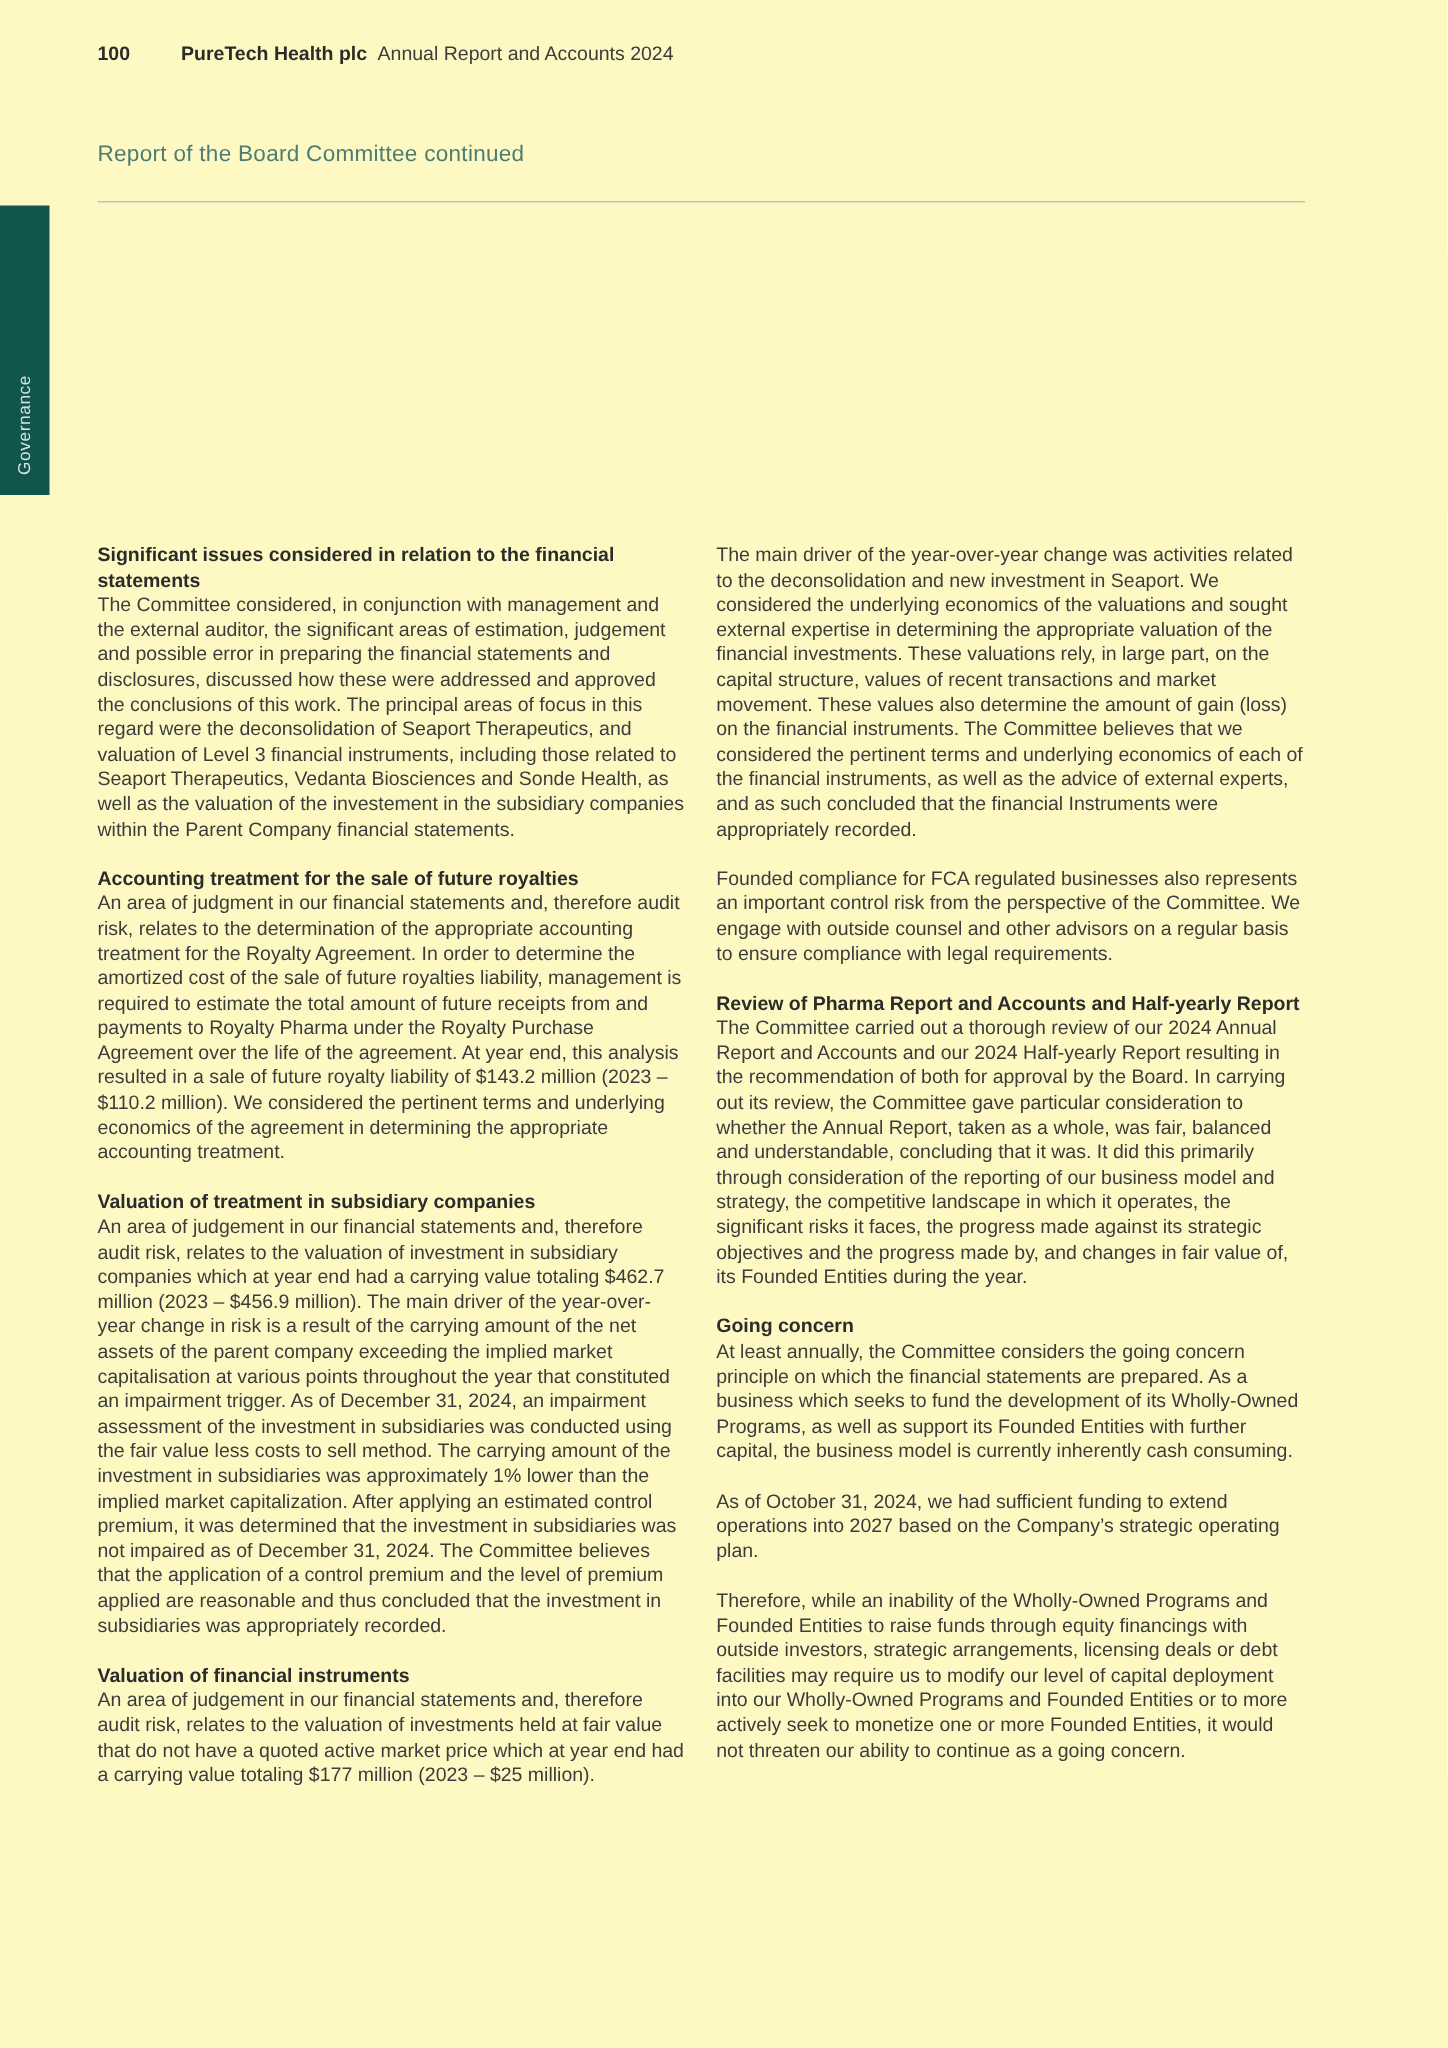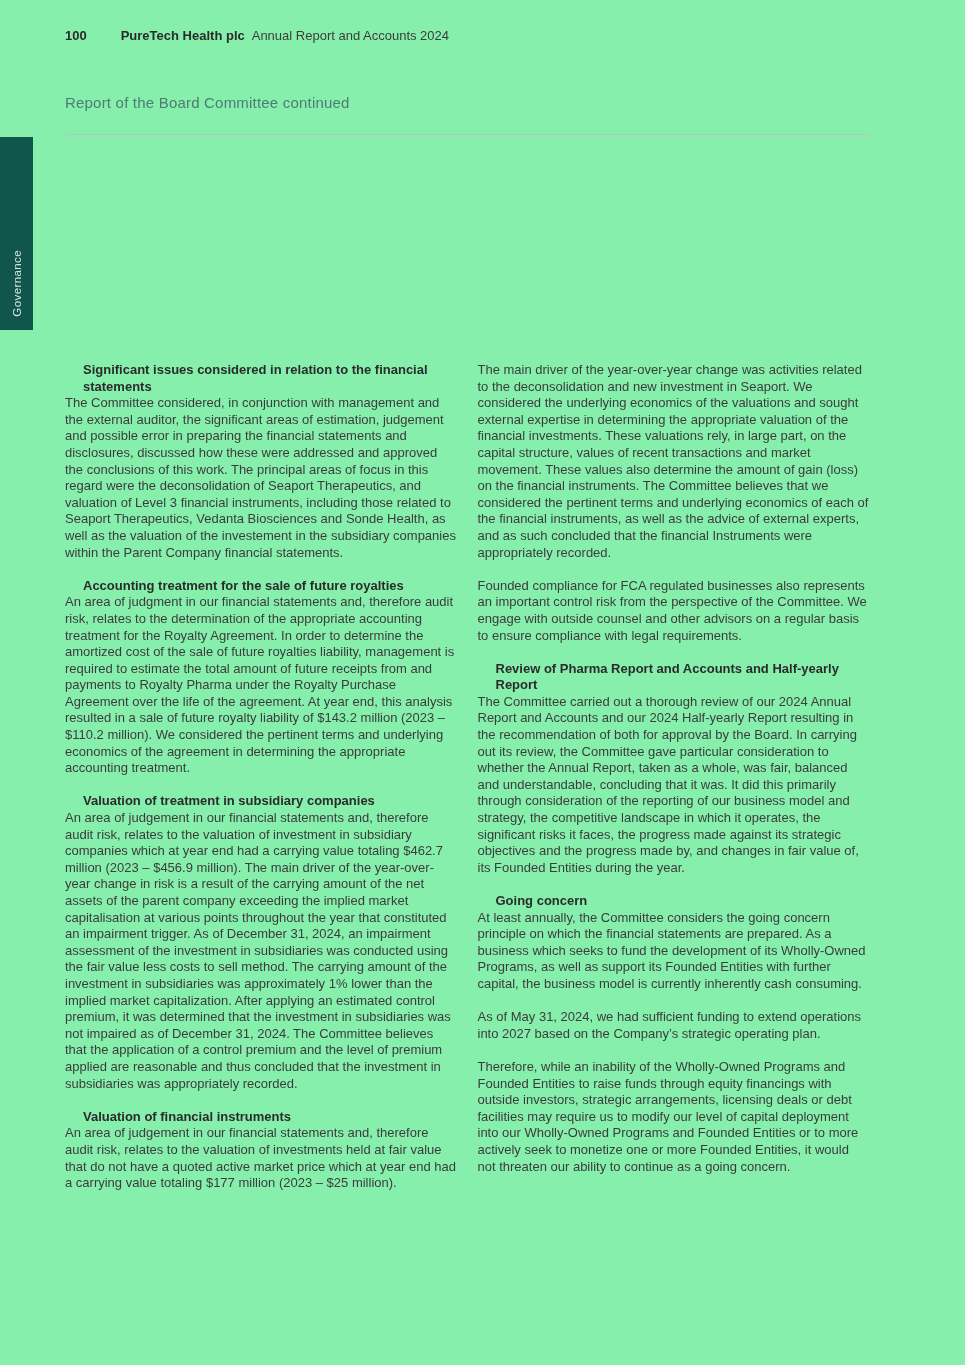--- a/index.html
+++ b/index.html
@@ -1,21 +1,21 @@
 <!DOCTYPE html>
 <html style="--tab-bg: #11564C; --tab-text: #D6E3DF; --accent-heading: #4D7C75; --heading-text: #2B2B2B; --body-text: #3C3C3C; --rule: #BCC4C3;"><head>
 <meta charset="utf-8">
 <style>
   * { margin: 0; padding: 0; box-sizing: border-box; }
   html, body { background: #ffffff; }
   .page {
     position: relative;
     width: 965px;
     height: 1365px;
-    background: #86efac;
+    background: #fef9c3;
     overflow: hidden;
     font-family: "Liberation Sans", "DejaVu Sans", sans-serif;
     -webkit-font-smoothing: antialiased;
   }
   .doc-header {
     position: absolute;
     left: 65px;
     top: 28px;
     display: flex;
     align-items: baseline;
@@ -78,21 +78,20 @@
     width: 805px;
     display: flex;
     gap: 20px;
   }
   .col { width: 392.5px; }
   .col h2 {
     font-size: 13px;
     font-weight: bold;
     line-height: 16.6px;
     color: var(--heading-text, #262626);
-    margin-left: 18px;
   }
   .col p {
     font-size: 13px;
     line-height: 16.6px;
     color: var(--body-text, #3C3C3C);
   }
   .col section + section { margin-top: 16.6px; }
   .col p + p { margin-top: 16.6px; }
 </style>
 </head>
@@ -142,20 +141,20 @@
       <section>
         <p>Founded compliance for FCA regulated businesses also represents an important control risk from the perspective of the Committee. We engage with outside counsel and other advisors on a regular basis to ensure compliance with legal requirements.</p>
       </section>
       <section>
         <h2>Review of Pharma Report and Accounts and Half-yearly Report</h2>
         <p>The Committee carried out a thorough review of our 2024 Annual Report and Accounts and our 2024 Half-yearly Report resulting in the recommendation of both for approval by the Board. In carrying out its review, the Committee gave particular consideration to whether the Annual Report, taken as a whole, was fair, balanced and understandable, concluding that it was. It did this primarily through consideration of the reporting of our business model and strategy, the competitive landscape in which it operates, the significant risks it faces, the progress made against its strategic objectives and the progress made by, and changes in fair value of, its Founded Entities during the year.</p>
       </section>
       <section>
         <h2>Going concern</h2>
         <p>At least annually, the Committee considers the going concern principle on which the financial statements are prepared. As a business which seeks to fund the development of its Wholly-Owned Programs, as well as support its Founded Entities with further capital, the business model is currently inherently cash consuming.</p>
-        <p>As of May 31, 2024, we had sufficient funding to extend operations into 2027 based on the Company’s strategic operating plan.</p>
+        <p>As of October 31, 2024, we had sufficient funding to extend operations into 2027 based on the Company’s strategic operating plan.</p>
         <p>Therefore, while an inability of the Wholly-Owned Programs and Founded Entities to raise funds through equity financings with outside investors, strategic arrangements, licensing deals or debt facilities may require us to modify our level of capital deployment into our Wholly-Owned Programs and Founded Entities or to more actively seek to monetize one or more Founded Entities, it would not threaten our ability to continue as a going concern.</p>
       </section>
     </div>
 
   </main>
 
 </div>
 
 </body></html>

